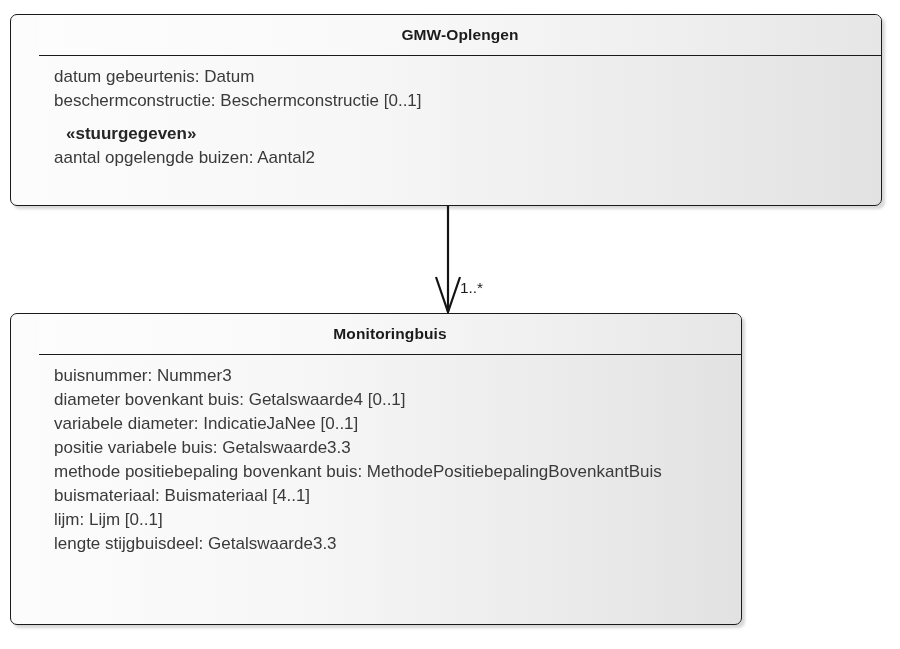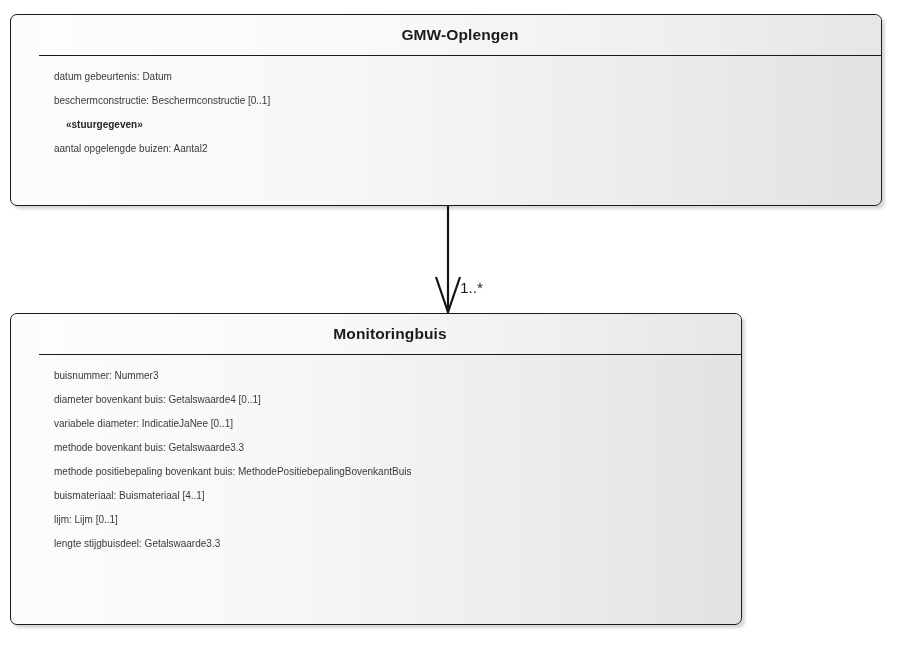--- a/index.html
+++ b/index.html
@@ -51,31 +51,32 @@
     letter-spacing: 0.1px;
     white-space: nowrap;
   }
 
   .uml-body {
     box-sizing: border-box;
     padding: 9px 0 10px 0;
   }
 
   .uml-attr {
-    font-size: 10px;
+    font-size: 17px;
     line-height: 24px;
     color: #3a3a3a;
     white-space: nowrap;
     padding-left: 15px;
   }
 
   .uml-attr.stereotype {
     color: #262626;
     font-weight: 600;
     padding-left: 27px;
+    margin-top: 9px;
   }
 
   
   .connector-layer {
     position: absolute;
     left: 0;
     top: 0;
     width: 900px;
     height: 649px;
     pointer-events: none;
@@ -113,21 +114,21 @@
   <span class="multiplicity-label" style="left:460px; top:279px;">1..*</span>
 
   <div class="uml-class" id="class-monitoringbuis" style="left:10px; top:313px; width:732px; height:312px;">
     <div class="uml-header">
       <span class="uml-title">Monitoringbuis</span>
     </div>
     <div class="uml-body">
       <div class="uml-attr">buisnummer: Nummer3</div>
       <div class="uml-attr">diameter bovenkant buis: Getalswaarde4 [0..1]</div>
       <div class="uml-attr">variabele diameter: IndicatieJaNee [0..1]</div>
-      <div class="uml-attr">methode bovenkant buis: Getalswaarde3.3</div>
+      <div class="uml-attr">positie variabele buis: Getalswaarde3.3</div>
       <div class="uml-attr">methode positiebepaling bovenkant buis: MethodePositiebepalingBovenkantBuis</div>
       <div class="uml-attr">buismateriaal: Buismateriaal [4..1]</div>
       <div class="uml-attr">lijm: Lijm [0..1]</div>
       <div class="uml-attr">lengte stijgbuisdeel: Getalswaarde3.3</div>
     </div>
   </div>
 
 </div>
 
 </body></html>

